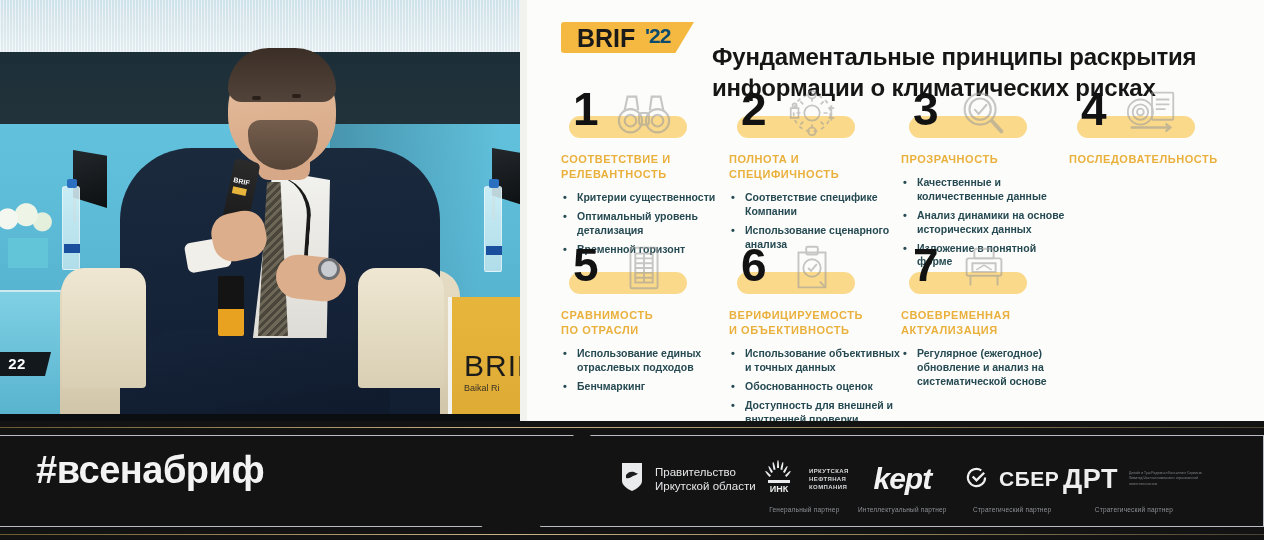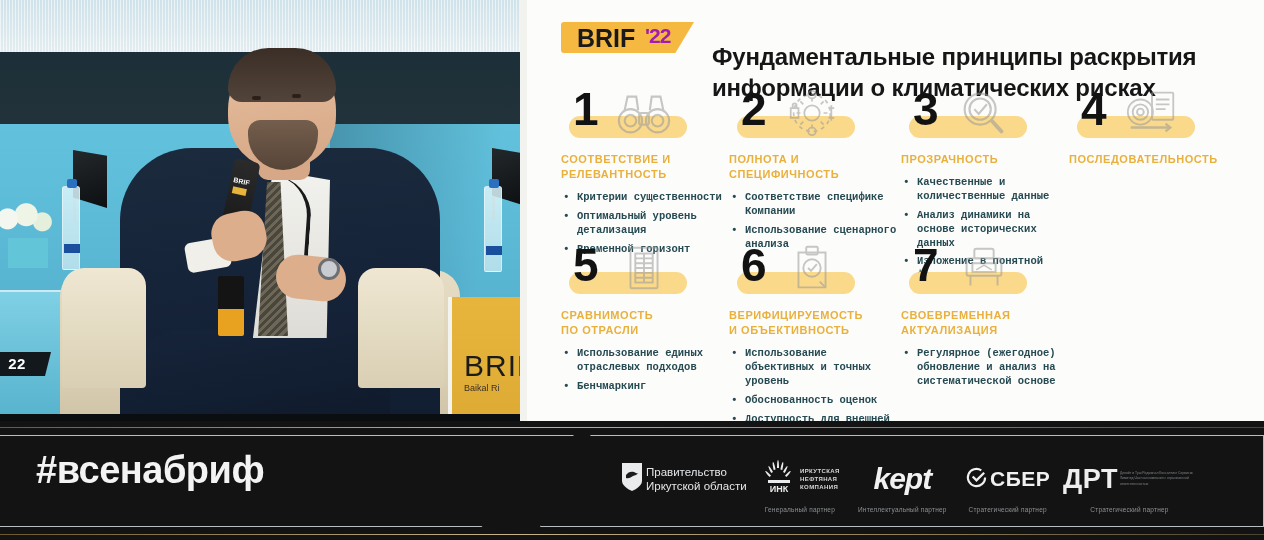--- a/index.html
+++ b/index.html
@@ -204,21 +204,21 @@
     background:#f5b942;
     clip-path:polygon(0 0, 100% 0, 86% 100%, 0 100%);
     border-radius:3px 0 0 3px;
   }
   .brif-logo .b-main {
     position:absolute; left:16px; top:2px; font-size:25px; font-weight:700;
     color:#1a1a1a; letter-spacing:0px; font-family:"Liberation Sans", sans-serif;
   }
   .brif-logo .b-year {
     position:absolute; left:84px; top:2px; font-size:21px; font-weight:700;
-    color:#a21caf; letter-spacing:-1px;
+    color:#0c4a6e; letter-spacing:-1px;
   }
   .slide-title {
     position:absolute; left:185px; top:22px; width:545px;
     font-size:24px; font-weight:700; line-height:1.28; color:#161616;
     letter-spacing:-.2px;
     margin-top:20px;
   }
 
   .cards { position:absolute; left:0; top:88px; width:737px; height:333px; }
   .card { position:absolute; }
@@ -236,21 +236,21 @@
     opacity:.55;
   }
   .card-icon svg { width:100%; height:100%; display:block; }
   .card-label {
     margin-top:2px; font-size:11px; font-weight:700; color:#eab03c;
     letter-spacing:.55px; line-height:1.38; text-transform:uppercase;
   }
   .bullets { margin-top:9px; list-style:none; }
   .bullets li {
     position:relative; padding-left:16px; margin-bottom:5px;
-    font-size:10.5px; line-height:1.32; color:#264a52; font-weight:700;font-family:Liberation Mono, monospace;
+    font-size:10.5px; line-height:1.32; color:#264a52; font-weight:700;
   }
   .bullets li::before {
     content:"•"; position:absolute; left:2px; top:-1px; color:#264a52; font-size:11px;
   }
 
   
   #bottom-bar {
     position:absolute; left:0; top:421px; width:1264px; height:119px;
     background:#131313;
   }
@@ -273,21 +273,21 @@
     clip-path:polygon(7% 0,100% 0,100% 100%,0 100%);
   }
   .hashtag {
     position:absolute; left:36px; top:28px; font-size:38px; font-weight:700;
     color:#f3f3f3; letter-spacing:-.5px;
   }
   .partner {
     position:absolute; top:40px; display:flex; flex-direction:column;
     align-items:center; color:#cfd1d3;
   }
-  .partner .p-logo { display:flex; align-items:center; gap:2px; height:36px; }
+  .partner .p-logo { display:flex; align-items:center; gap:11px; height:36px; }
   .partner .p-cap { margin-top:9px; font-size:6.5px; color:#8d9094; letter-spacing:.2px; }
   .gov-text { font-size:11.5px; line-height:1.25; color:#e4e6e8; text-align:left; }
   .ink-text { font-size:6px; line-height:1.35; color:#d7d9db; font-weight:700; letter-spacing:.4px; }
   .kept-text { font-size:30px; font-weight:700; font-style:italic; color:#f2f2f2; letter-spacing:-1px; }
   .sber-text { font-size:21px; font-weight:700; color:#f0f0f0; letter-spacing:.5px; }
   .drt-text { font-size:27px; font-weight:700; color:#eeeeee; letter-spacing:.5px; }
   .drt-sub { font-size:3.4px; color:#7f8286; line-height:1.5; width:76px; }
 </style>
 </head>
 <body>
@@ -485,21 +485,21 @@
               <rect x="24" y="2" width="12" height="8" rx="1.5"></rect>
               <circle cx="30" cy="24" r="9"></circle>
                 <path d="M26 24l3 3 6-7"></path>
               <path d="M38 38l6 6"></path>
             </svg>
           </div>
         </div>
         <div class="card-label" style="white-space:pre-line">ВЕРИФИЦИРУЕМОСТЬ
 И ОБЪЕКТИВНОСТЬ</div>
         <ul class="bullets">
-          <li>Использование объективных и точных уровень</li>
+          <li>Использование объективных и точных данных</li>
           <li>Обоснованность оценок</li>
           <li>Доступность для внешней и внутренней проверки</li>
         </ul>
       </div>
 
       <div class="card" style="left:374px; top:156px; width:180px;">
         <div class="card-head">
           <div class="num-pill"></div>
           <div class="num">7</div>
           <div class="card-icon">

